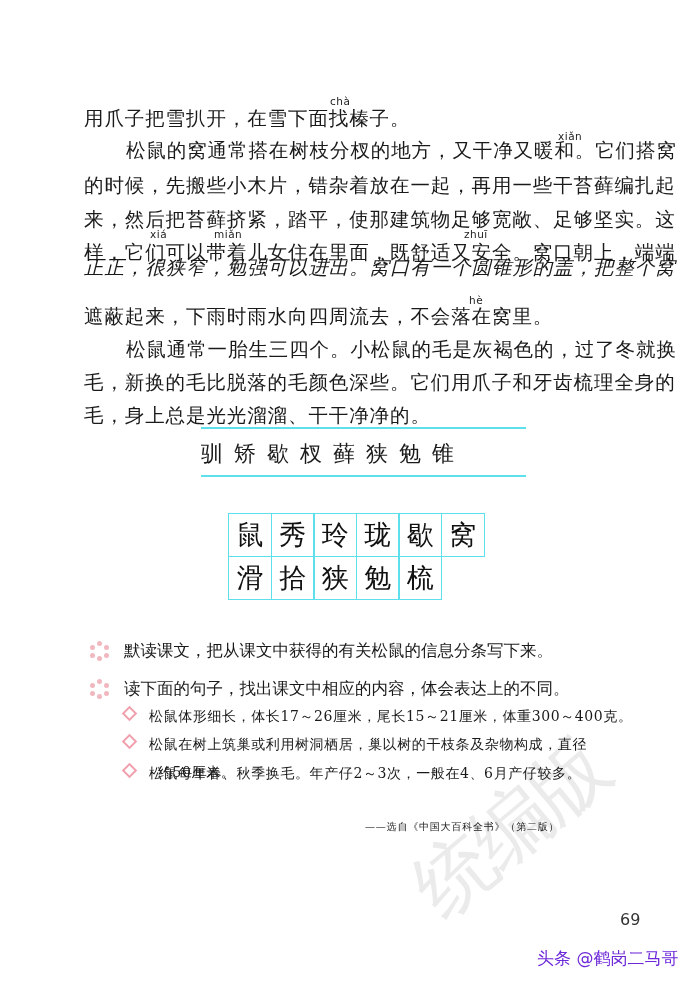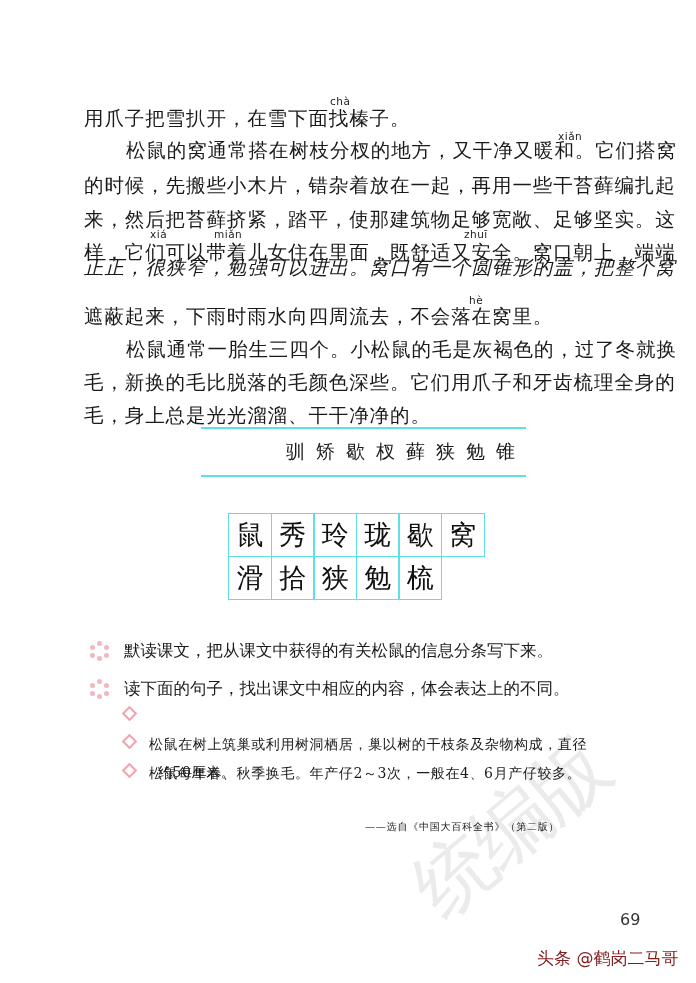--- a/index.html
+++ b/index.html
@@ -8,35 +8,35 @@
   .page { position:absolute; left:0; top:0; width:696px; height:983px; }
   .watermark { position:absolute; left:440px; top:760px; width:260px; height:220px;
                color:#e9e9e9; font-size:78px; line-height:78px; transform:rotate(-40deg);
                transform-origin:center; font-family:"DejaVu Serif", serif; letter-spacing:-4px; opacity:0.9; z-index:0; }
   .body-text { position:absolute; left:84px; width:560px; font-size:19.5px; letter-spacing:0.9px; z-index:1; }
   .line { position:absolute; left:0; white-space:nowrap; height:26px; line-height:26px;margin-top:32px; }
   .indent { padding-left:42px; }
   .py { position:absolute; font-size:10.5px; letter-spacing:0.5px; color:#222; line-height:10px; white-space:nowrap; }
   .vocab-bar { position:absolute; left:201px; top:427px; width:325px; height:46px;
                border-top:2px solid #5de0ec; border-bottom:2px solid #5de0ec; z-index:1; }
-  .vocab-bar .chars { position:absolute; left:0; right:0; top:10px; text-align:right;
-               font-family:Liberation Mono, monospace; font-size:19px; letter-spacing:11px; }
+  .vocab-bar .chars { position:absolute; left:0; right:0; top:10px; text-align:left;
+               font-family:Liberation Mono, monospace; font-size:22px; letter-spacing:11px; }
   .grid { position:absolute; left:229px; top:514px; z-index:1; }
   .grid-row { display:flex; }
   .cell { width:44px; height:44px; border:1.5px solid #5de0ec; margin:-0.75px;
           display:flex; align-items:center; justify-content:center;
           font-family:"DejaVu Serif", serif; font-size:27px; color:#111; box-sizing:border-box; }
   .task { position:absolute; left:90px; display:flex; align-items:center; font-size:16.5px; z-index:1; }
   .task .icon { width:20px; height:20px; margin-right:14px; position:relative; }
   .task .icon span { position:absolute; width:5px; height:5px; border-radius:50%; background:#f1b8c0; }
   .sub { position:absolute; left:124px; font-size:14px; letter-spacing:0.6px; font-family:"DejaVu Serif", serif; z-index:1; white-space:nowrap; }
   .diamond { display:inline-block; width:7px; height:7px; border:2px solid #f2a0ad; transform:rotate(45deg); margin-right:14px; vertical-align:2px; }
   .source { position:absolute; left:365px; top:820px; font-size:10px; font-family:"DejaVu Serif", serif; letter-spacing:0.8px; z-index:1; }
   .page-num { position:absolute; left:620px; top:910px; font-size:16px; color:#333; z-index:1; }
-  .credit { position:absolute; left:537px; top:947px; font-size:17px; color:#7f1d1d; z-index:1; }
+  .credit { position:absolute; left:537px; top:947px; font-size:17px; color:#6d28d9; z-index:1; }
 </style>
 </head>
 <body>
 
 <div class="page">
 
   <div class="watermark">统编版</div>
 
   <div class="body-text" style="top:0;">
     <div class="line" style="top:74px;">用爪子把雪扒开，在雪下面找榛子。</div>
@@ -103,21 +103,21 @@
         <span style="left:14px; top:4px;"></span>
       <span style="left:14px; top:12px;"></span>
         <span style="left:7px; top:15px;"></span>
       <span style="left:0; top:12px;"></span>
         <span style="left:0; top:4px;"></span>
     </div>
     <span>读下面的句子，找出课文中相应的内容，体会表达上的不同。</span>
   </div>
 
   <div class="sub" style="top:708px;">
-    <span class="diamond"></span>
+    <span class="diamond"></span><span>松鼠体形细长，体长17～26厘米，尾长15～21厘米，体重300～400克。</span>
   </div>
   <div class="sub" style="top:736px;">
     <span class="diamond"></span><span>松鼠在树上筑巢或利用树洞栖居，巢以树的干枝条及杂物构成，直径</span>
   </div>
   <div class="sub" style="top:764px; left:148px;margin-left:10px;">约50厘米。</div>
   <div class="sub" style="top:765px;">
     <span class="diamond"></span><span>松鼠每年春、秋季换毛。年产仔2～3次，一般在4、6月产仔较多。</span>
   </div>
 
   <div class="source">——选自《中国大百科全书》（第二版）</div>

